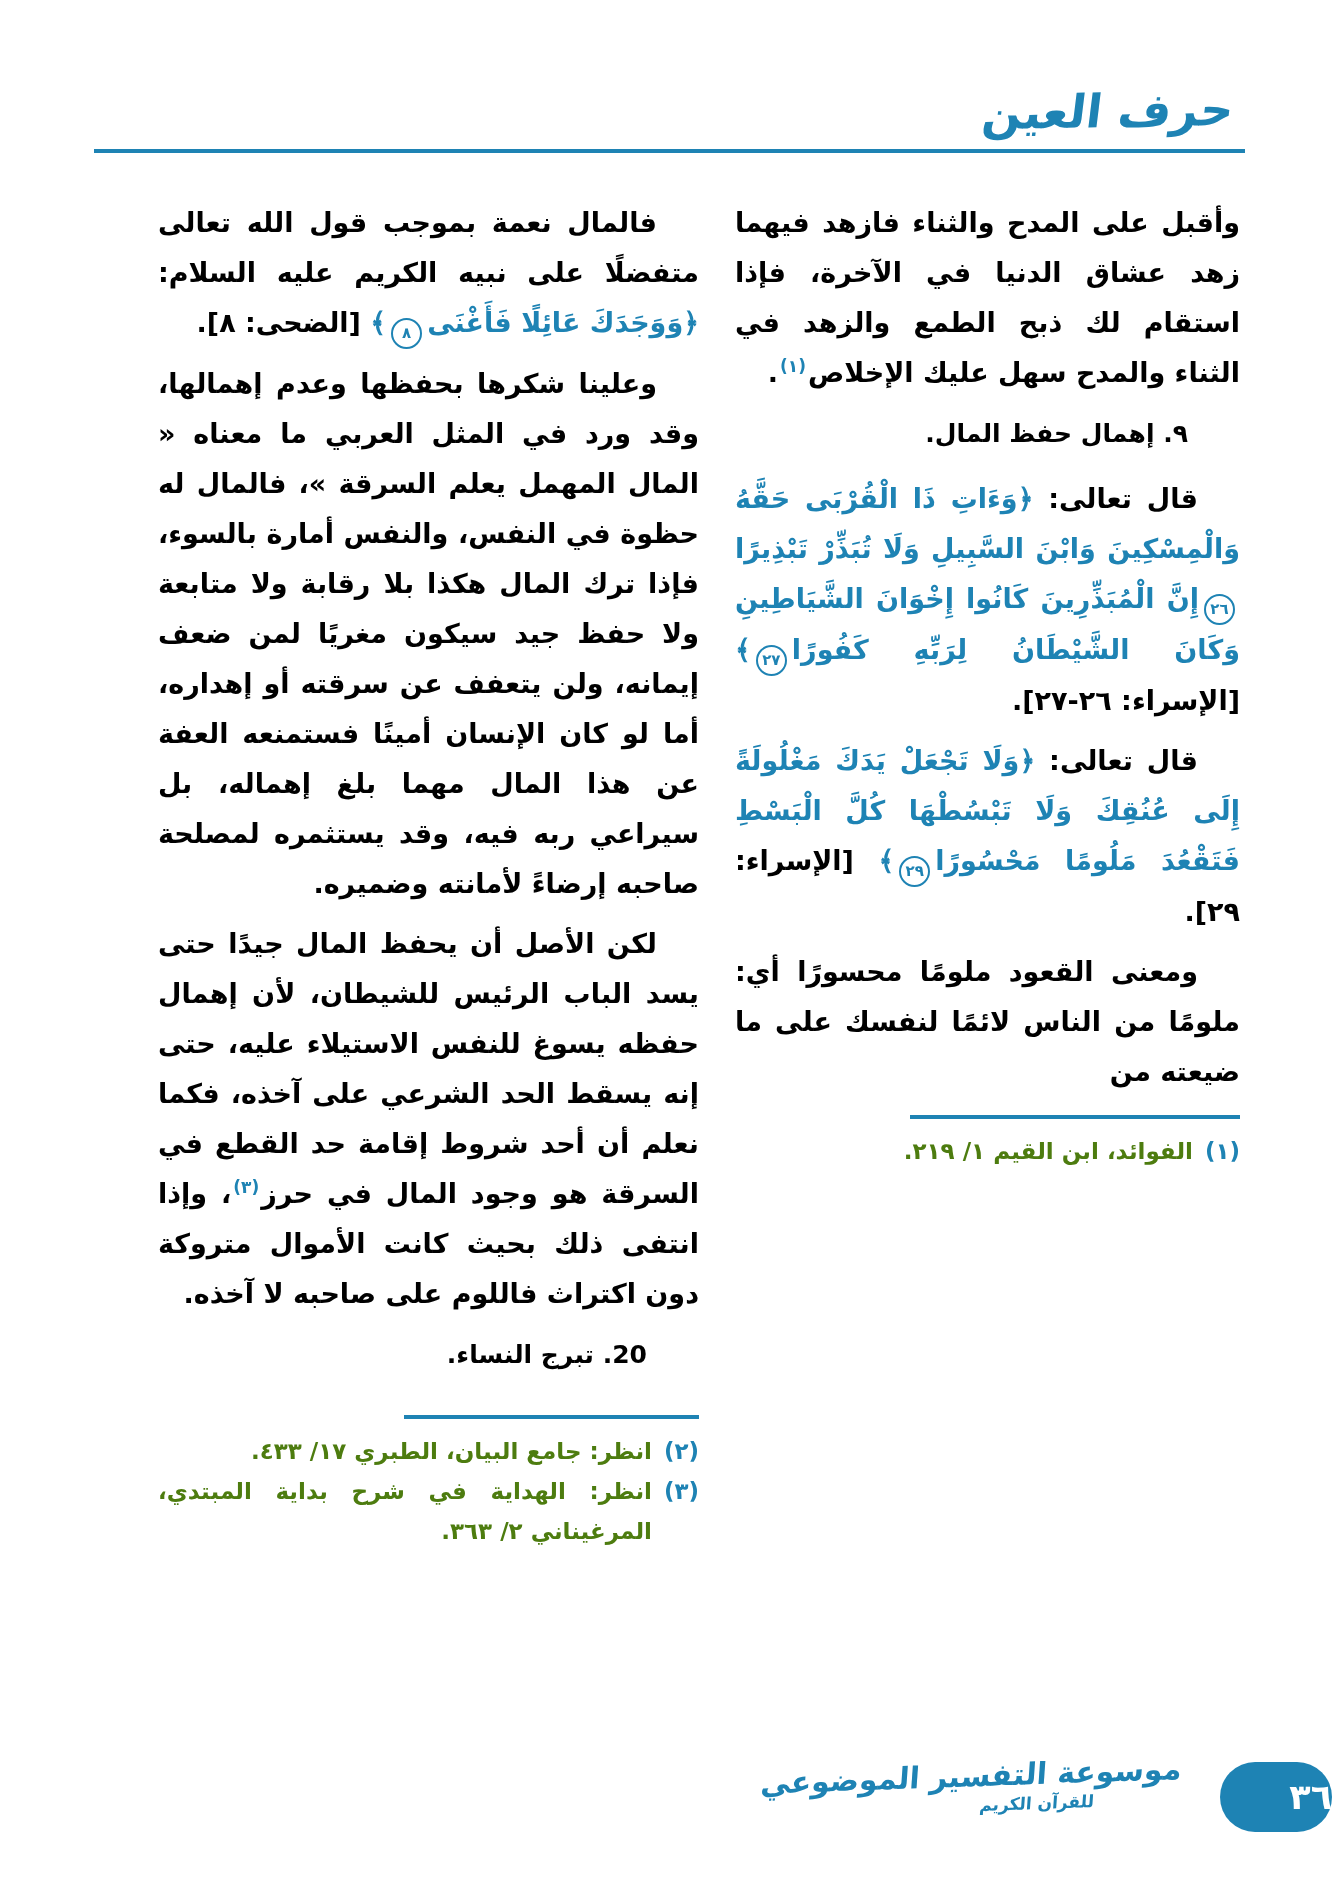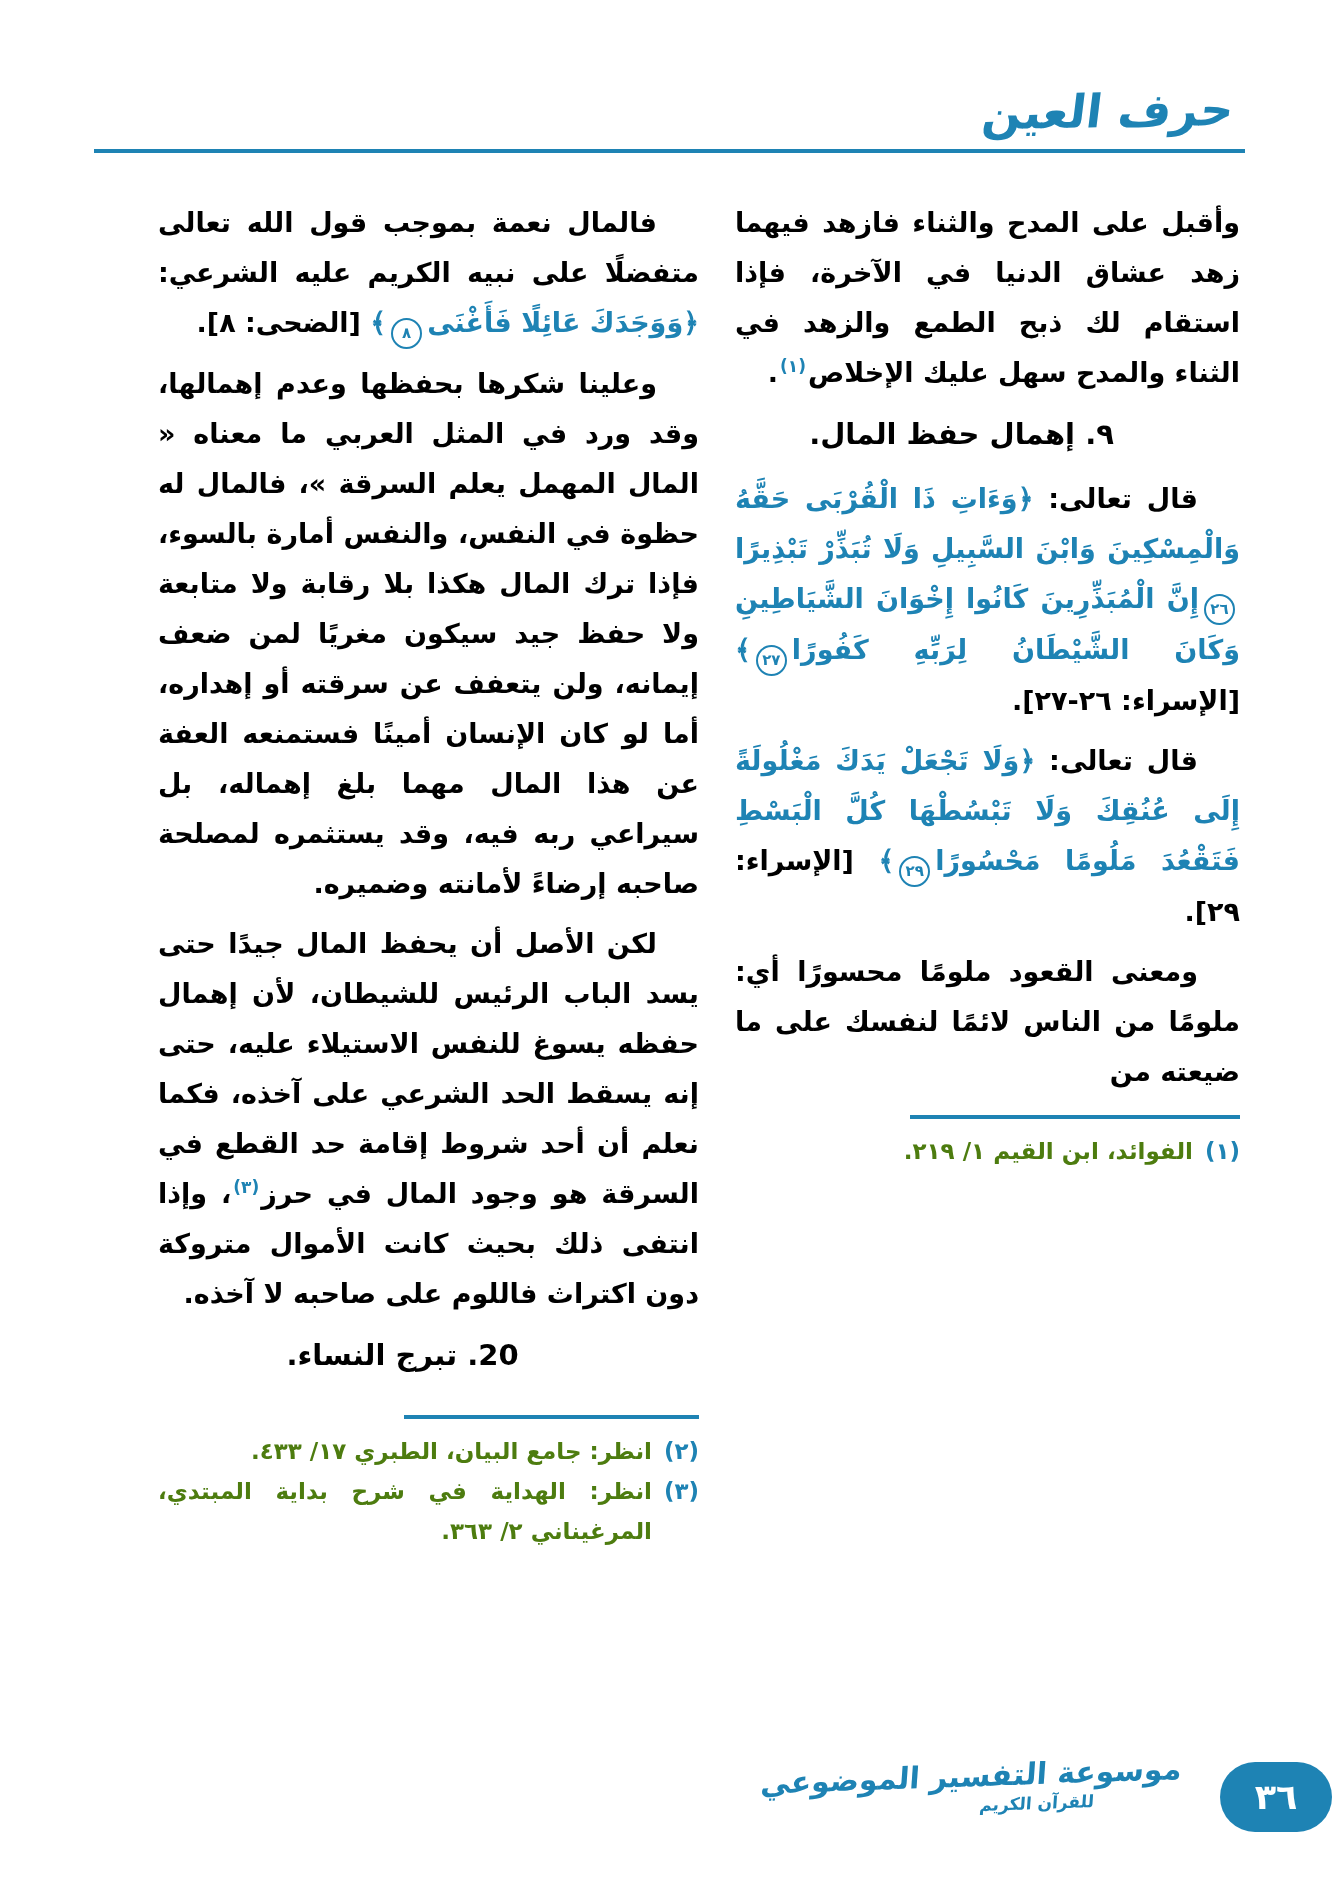--- a/index.html
+++ b/index.html
@@ -49,26 +49,25 @@
 
   .para {
     font-size: 27px;
     font-weight: bold;
     line-height: 50px;
     text-align: justify;
     margin: 0 0 10px 0;
   }
   .indent { text-indent: 42px; }
   .heading {
-    font-size: 29px;
+    font-size: 25px;
     font-weight: bold;
     line-height: 52px;
     text-indent: 52px;
     margin: 8px 0 14px 0;
-    text-align: center;
   }
 
   
   .quran { color: #1e83b4; }
   .quran-bracket { color: #1e83b4; font-weight: bold; }
   .aya-badge {
     display: inline-block;
     width: 31px; height: 31px;
     line-height: 27px;
     border: 2px solid #1e83b4;
@@ -132,21 +131,21 @@
     position: absolute;
     top: 1762px; right: 7px;
     width: 112px; height: 70px;
     background: #1e83b4;
     border-radius: 35px;
     color: #ffffff;
     font-size: 35px;
     font-weight: bold;
     display: flex;
     align-items: center;
-    justify-content: center;
+    justify-content: flex-start;
   }
 </style>
 </head>
 <body>
 
 <div class="page">
 
   <div class="chapter-title">حرف العين</div>
   <div class="header-rule"></div>
 
@@ -171,21 +170,21 @@
       <div class="footnote">
         <span class="marker">(١)</span>
         <span class="fn-text">الفوائد، ابن القيم ١/ ٢١٩.</span>
       </div>
 
     </div>
 
     <div class="col col-left">
 
 
-      <p class="para indent"><span>فالمال نعمة بموجب قول الله تعالى متفضلًا على نبيه الكريم عليه الشرعي:</span> <span class="quran-bracket">﴿</span><span class="quran">وَوَجَدَكَ عَائِلًا فَأَغْنَى</span><span class="aya-badge">٨</span><span class="quran-bracket">﴾</span> <span>[الضحى: ٨].</span></p>
+      <p class="para indent"><span>فالمال نعمة بموجب قول الله تعالى متفضلًا على نبيه الكريم عليه السلام:</span> <span class="quran-bracket">﴿</span><span class="quran">وَوَجَدَكَ عَائِلًا فَأَغْنَى</span><span class="aya-badge">٨</span><span class="quran-bracket">﴾</span> <span>[الضحى: ٨].</span></p>
 
       <p class="para indent">وعلينا شكرها بحفظها وعدم إهمالها، وقد ورد في المثل العربي ما معناه « المال المهمل يعلم السرقة »، فالمال له حظوة في النفس، والنفس أمارة بالسوء، فإذا ترك المال هكذا بلا رقابة ولا متابعة ولا حفظ جيد سيكون مغريًا لمن ضعف إيمانه، ولن يتعفف عن سرقته أو إهداره، أما لو كان الإنسان أمينًا فستمنعه العفة عن هذا المال مهما بلغ إهماله، بل سيراعي ربه فيه، وقد يستثمره لمصلحة صاحبه إرضاءً لأمانته وضميره.</p>
 
       <p class="para indent"><span>لكن الأصل أن يحفظ المال جيدًا حتى يسد الباب الرئيس للشيطان، لأن إهمال حفظه يسوغ للنفس الاستيلاء عليه، حتى إنه يسقط الحد الشرعي على آخذه، فكما نعلم أن أحد شروط إقامة حد القطع في السرقة هو وجود المال في حرز</span><span class="fn-mark">(٣)</span><span>، وإذا انتفى ذلك بحيث كانت الأموال متروكة دون اكتراث فاللوم على صاحبه لا آخذه.</span></p>
 
       <p class="heading">20. تبرج النساء.</p>
 
       <div class="fn-divider left"></div>
       <div class="footnote">
         <span class="marker">(٢)</span>

